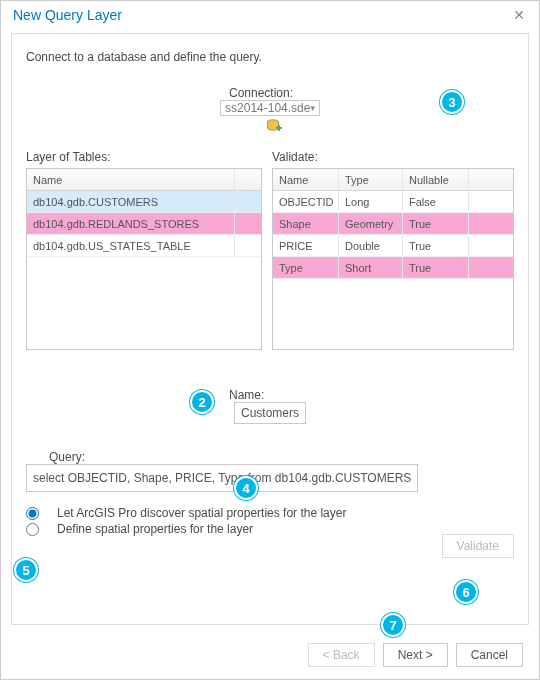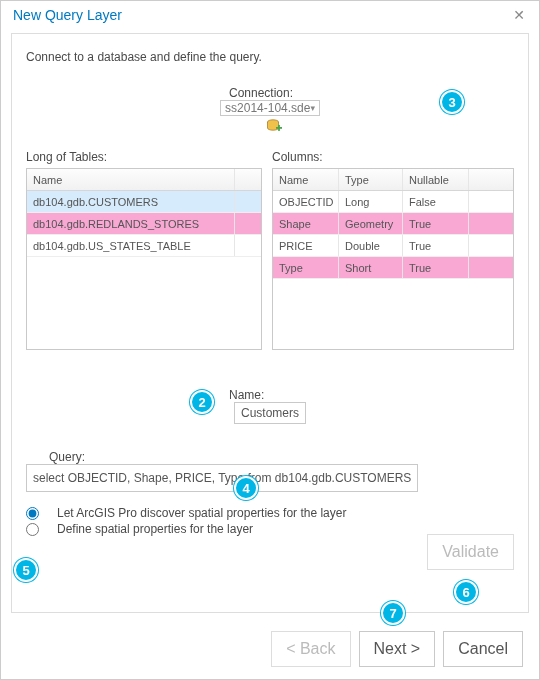--- a/index.html
+++ b/index.html
@@ -127,26 +127,26 @@
       padding: 6px;
       color: #555;
       font-size: 12px;
     }
     .radios { margin-top: 14px; }
     .radio { display: flex; align-items: center; gap: 18px; margin-bottom: 2px; }
     .radio input { accent-color: #0079c1; }
     .validate-row { display: flex; justify-content: flex-end; margin-top: -4px; }
     .btn {
       border: 1px solid #c9c9c9;
-      height: 36px;
+      height: 24px;
       padding: 0 14px;
       background: #fff;
       color: #555;
       cursor: pointer;
-      font-size: 16px;
+      font-size: 12px;
       display: inline-flex;
       align-items: center;
       justify-content: center;
     }
     .btn.disabled { color: #bbb; border-color: #ddd; cursor: default; }
     .footer {
       display: flex;
       justify-content: flex-end;
       gap: 8px;
       padding: 8px 16px 12px 0;
@@ -191,21 +191,21 @@
           <ellipse cx="8" cy="5" rx="5.5" ry="2.2" fill="#f0c24b" stroke="#a9802a" stroke-width="0.8"></ellipse>
           <path d="M2.5 5 v6 a5.5 2.2 0 0 0 11 0 v-6" fill="#f0c24b" stroke="#a9802a" stroke-width="0.8"></path>
           <rect x="11" y="10" width="6" height="1.8" fill="#4aa64a"></rect>
           <rect x="13.1" y="7.9" width="1.8" height="6" fill="#4aa64a"></rect>
         </svg>
       </div>
     </div>
 
     <div class="tables-grid">
       <div class="tables-col">
-        <div class="subhdr">Long of Tables:</div>
+        <div class="subhdr">Layer of Tables:</div>
         <div class="grid">
           <div class="grid-header">
             <div class="col c-name">Name</div>
             <div class="col c-spacer"></div>
           </div>
           <div class="grid-row sel">
             <div class="col c-name">db104.gdb.CUSTOMERS</div>
             <div class="col c-spacer"></div>
           </div>
           <div class="grid-row even">
@@ -213,21 +213,21 @@
             <div class="col c-spacer"></div>
           </div>
           <div class="grid-row">
             <div class="col c-name">db104.gdb.US_STATES_TABLE</div>
             <div class="col c-spacer"></div>
           </div>
         </div>
       </div>
 
       <div class="columns-col">
-        <div class="subhdr">Columns:</div>
+        <div class="subhdr">Validate:</div>
         <div class="grid">
           <div class="grid-header">
             <div class="col c-name">Name</div>
             <div class="col c-type">Type</div>
             <div class="col c-null">Nullable</div>
             <div class="col c-spacer"></div>
           </div>
           <div class="grid-row">
             <div class="col c-name">OBJECTID</div>
             <div class="col c-type">Long</div>

